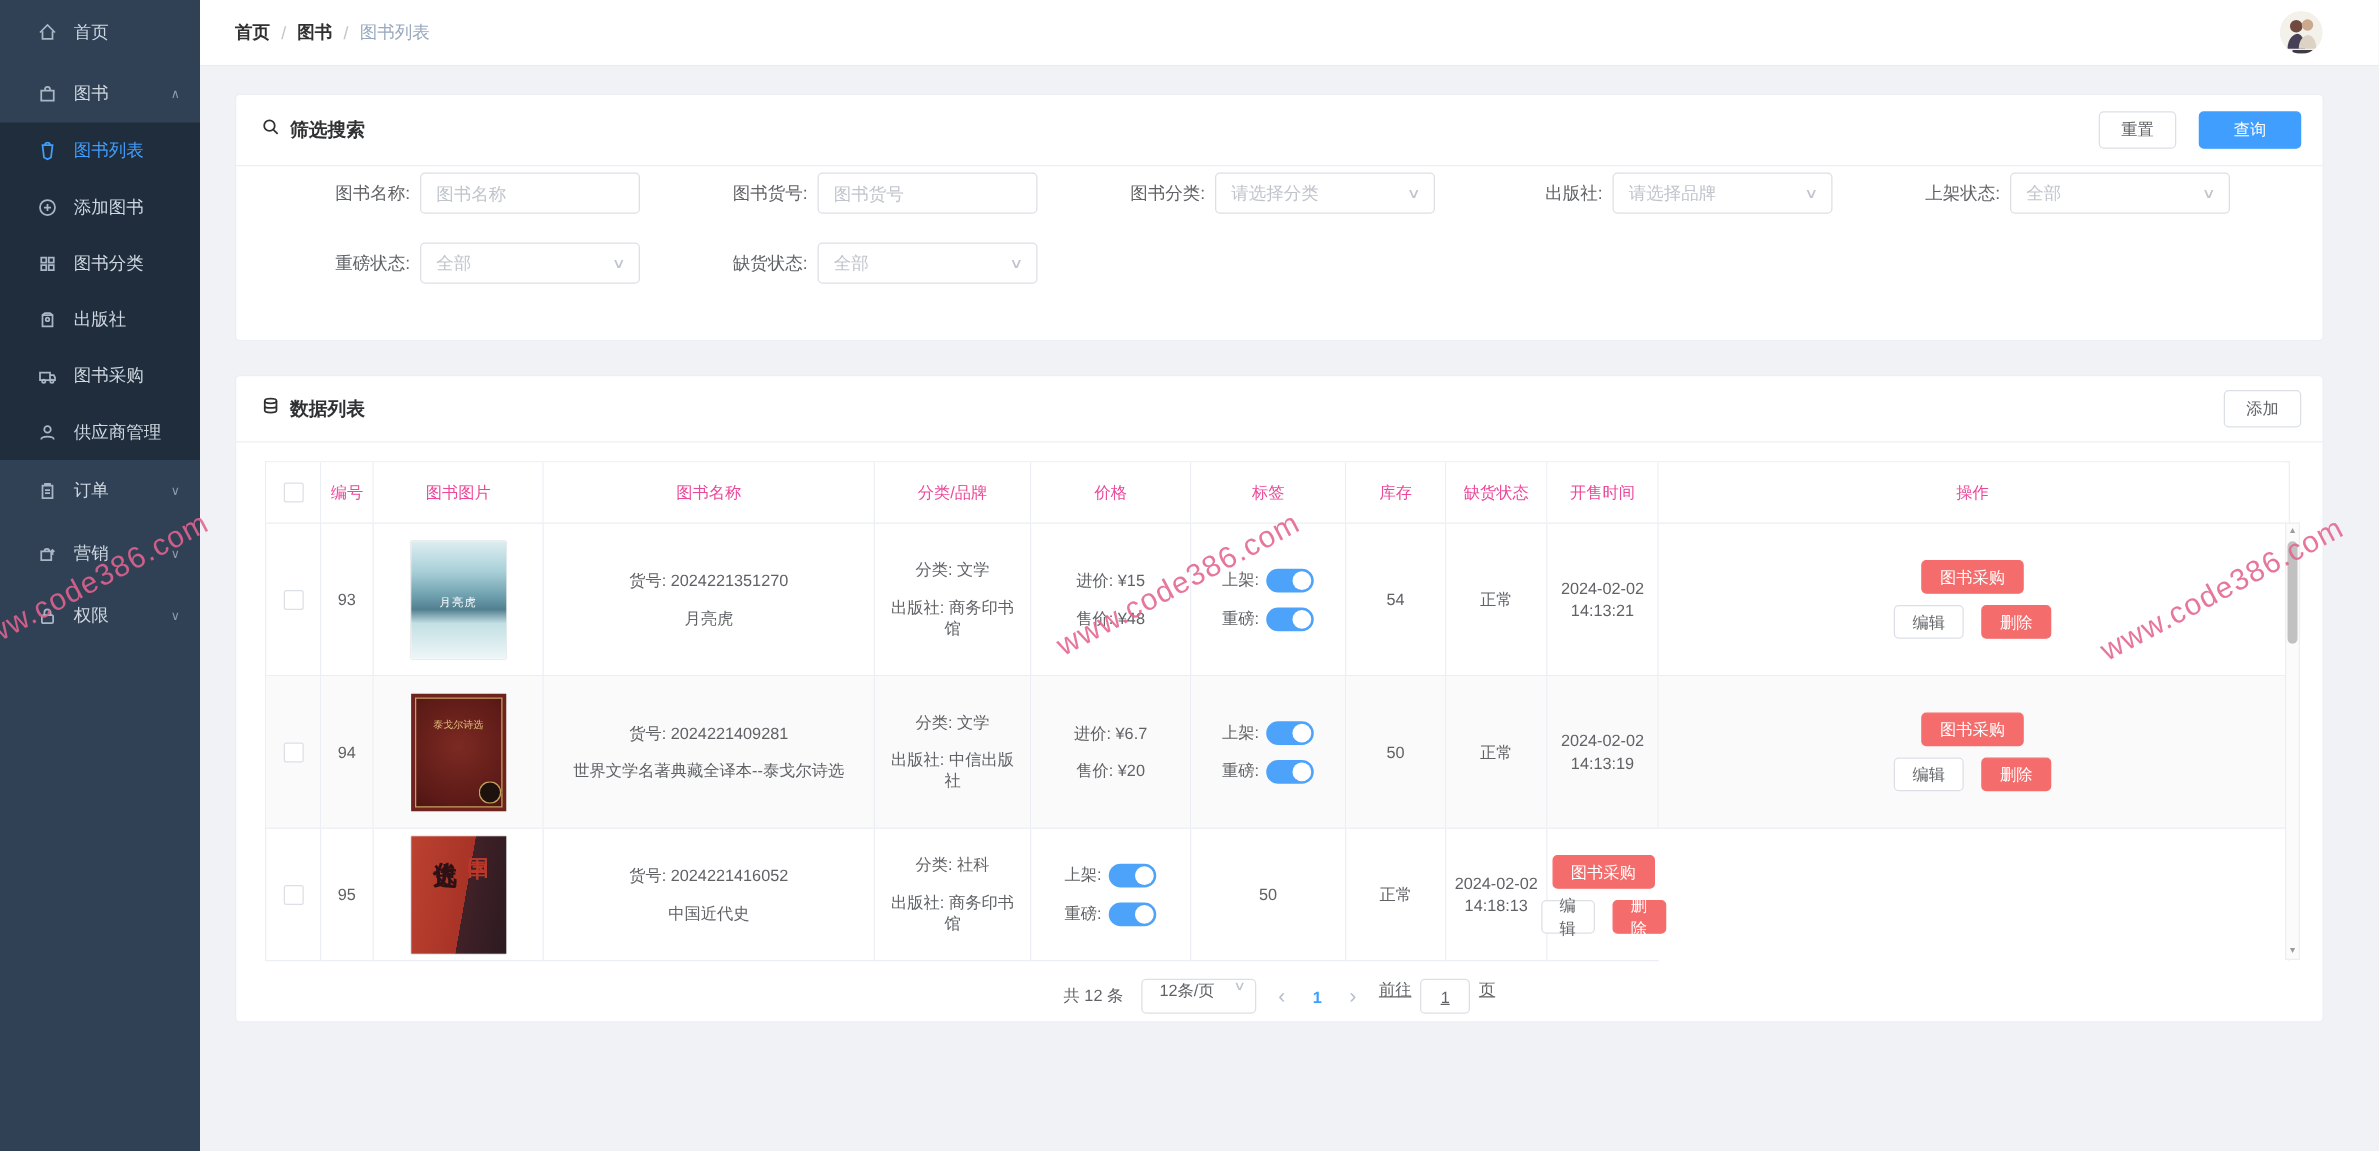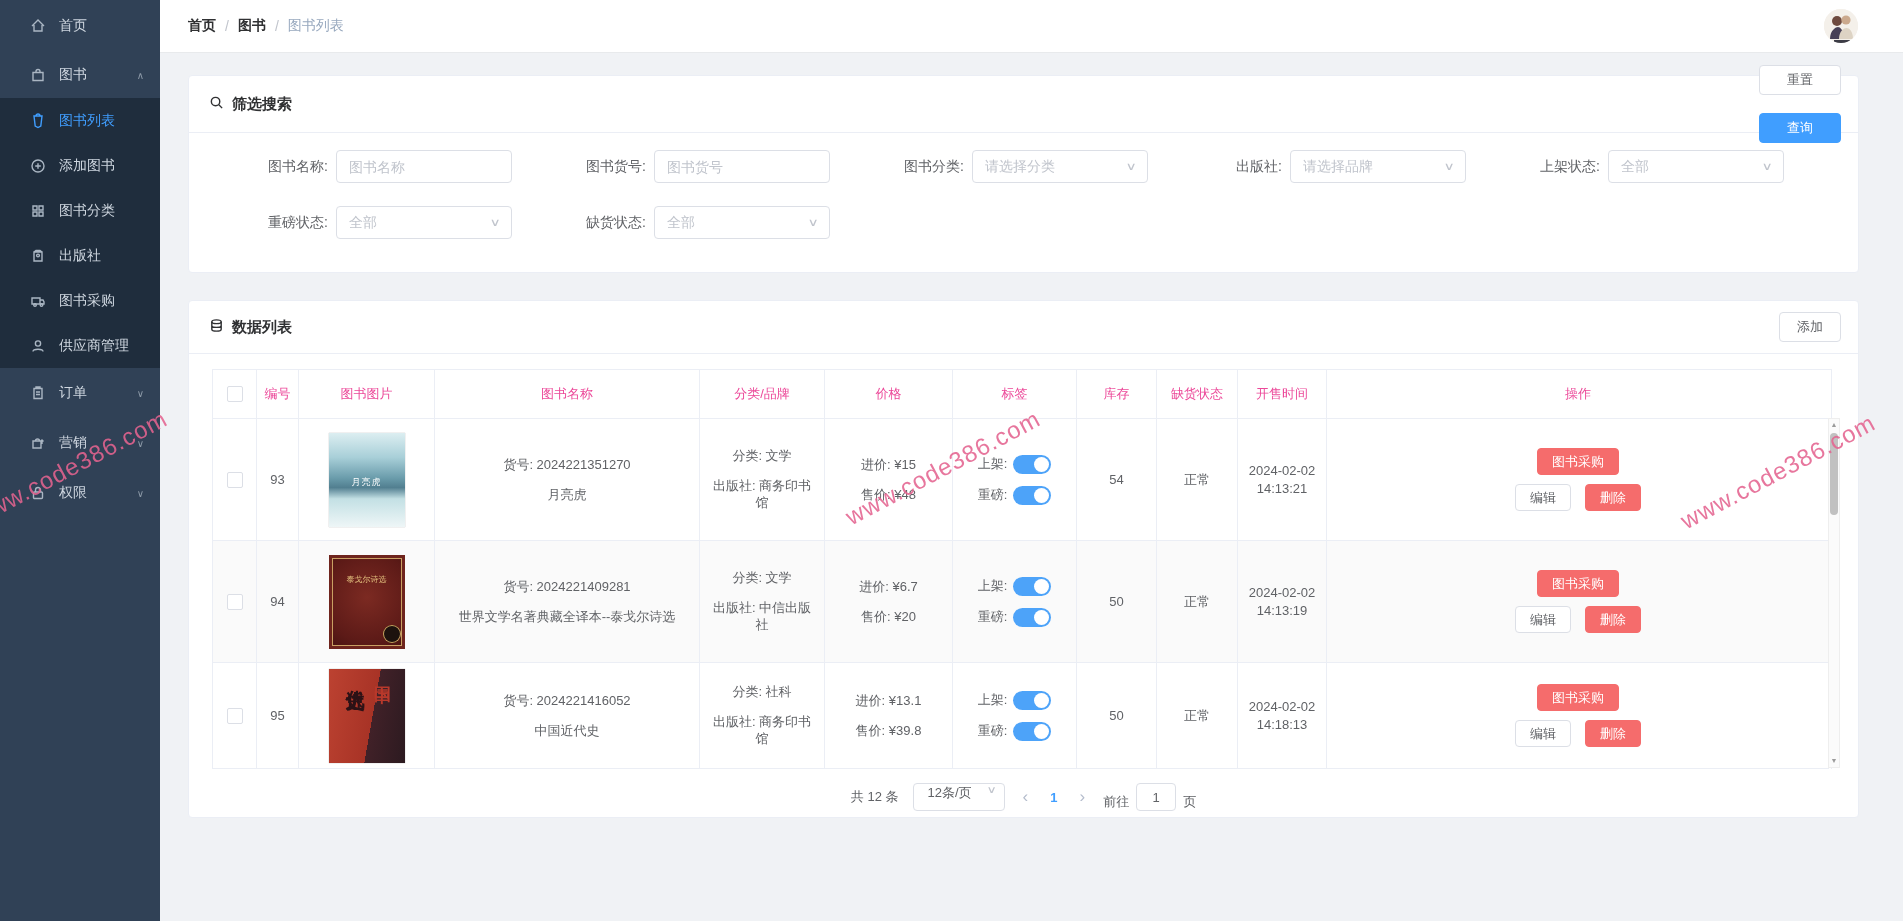--- a/index.html
+++ b/index.html
@@ -39,24 +39,24 @@
 
   .filter-card{top:22px;height:198px;}
   .filter-card .card-hd{height:56px;}
   .data-card{top:247px;height:518px;}
   .data-card .card-hd{height:52px;}
 
   .btn{display:inline-flex;align-items:center;justify-content:center;height:30px;border-radius:4px;
     font-size:13px;box-sizing:border-box;cursor:pointer;}
   .btn-plain{background:#fff;border:1px solid #dcdfe6;color:#606266;padding:0 17px;}
   .btn-primary{background:#409eff;border:1px solid #409eff;color:#fff;padding:0 27px;}
-  .hd-actions{margin-left:auto;display:flex;gap:18px;flex-direction:column;}
-
-  
-  .frow{display:flex;padding-left:47px;margin-top:17px;}
+  .hd-actions{margin-left:auto;display:flex;gap:18px;}
+
+  
+  .frow{display:flex;padding-left:47px;margin-top:5px;}
   .frow+.frow{margin-top:23px;}
   .field{display:flex;align-items:center;}
   .field+.field{margin-left:42px;}
   .f-label{width:92px;text-align:right;color:#606266;font-size:14px;margin-right:8px;white-space:nowrap;}
   .control{width:176px;height:33px;box-sizing:border-box;border:1px solid #dcdfe6;border-radius:4px;
     background:#fff;display:flex;align-items:center;padding:0 12px;font-size:14px;}
   input.control{color:#606266;outline:none;}
   input.control::placeholder{color:#c0c4cc;}
   .select .ph{color:#c0c4cc;}
   .select .caret{margin-left:auto;color:#c0c4cc;font-size:11px;transform:scaleX(1.4);}
@@ -110,21 +110,21 @@
   
   .pagination{margin-top:14px;display:flex;align-items:center;justify-content:center;gap:14px;
     font-size:13px;color:#606266;}
   .pg-select{width:92px;height:28px;border:1px solid #dcdfe6;border-radius:4px;display:flex;align-items:flex-start;
     padding:0 8px 0 14px;box-sizing:border-box;cursor:pointer;}
   .pg-select .caret{margin-left:auto;color:#c0c4cc;font-size:10px;transform:scaleX(1.4);}
   .pg-arrow{color:#b4bccc;font-size:17px;cursor:pointer;padding:0 4px;}
   .pg-cur{color:#409eff;font-weight:bold;padding:0 4px;cursor:pointer;}
   .pg-input{width:40px;height:28px;border:1px solid #dcdfe6;border-radius:4px;text-align:center;
     font-size:13px;color:#606266;box-sizing:border-box;outline:none;}
-  .goto{display:flex;align-items:flex-end;gap:7px;}
+  .goto{display:flex;align-items:flex-start;gap:7px;text-decoration:underline;}
 
   
   .wm{position:absolute;z-index:40;pointer-events:none;white-space:nowrap;font-size:24px;
     color:rgba(228,99,143,.88);transform:translate(-50%,-50%) rotate(-28deg);letter-spacing:1px;}
 </style>
 </head>
 <body>
 
 <div class="app">
 
@@ -455,24 +455,20 @@
               </div>
             </div>
           <div class="cell gap2 cellpad">
             <div><span>货号: </span><span>2024221416052</span></div>
             <div>中国近代史</div>
           </div>
           <div class="cell gap2 cellpad">
             <div><span>分类: </span><span>社科</span></div>
             <div><span>出版社: </span><span>商务印书馆</span></div>
           </div>
-          <div class="cell gap2 cellpad">
-            <div><span>进价: </span><span>¥13.1</span></div>
-            <div><span>售价: </span><span>¥39.8</span></div>
-          </div>
           <div class="cell gap2">
             <div class="tagline">
                 <span>上架:</span>
               <span class="switch"></span>
               </div>
             <div class="tagline">
                 <span>重磅:</span>
               <span class="switch"></span>
               </div>
           </div>

